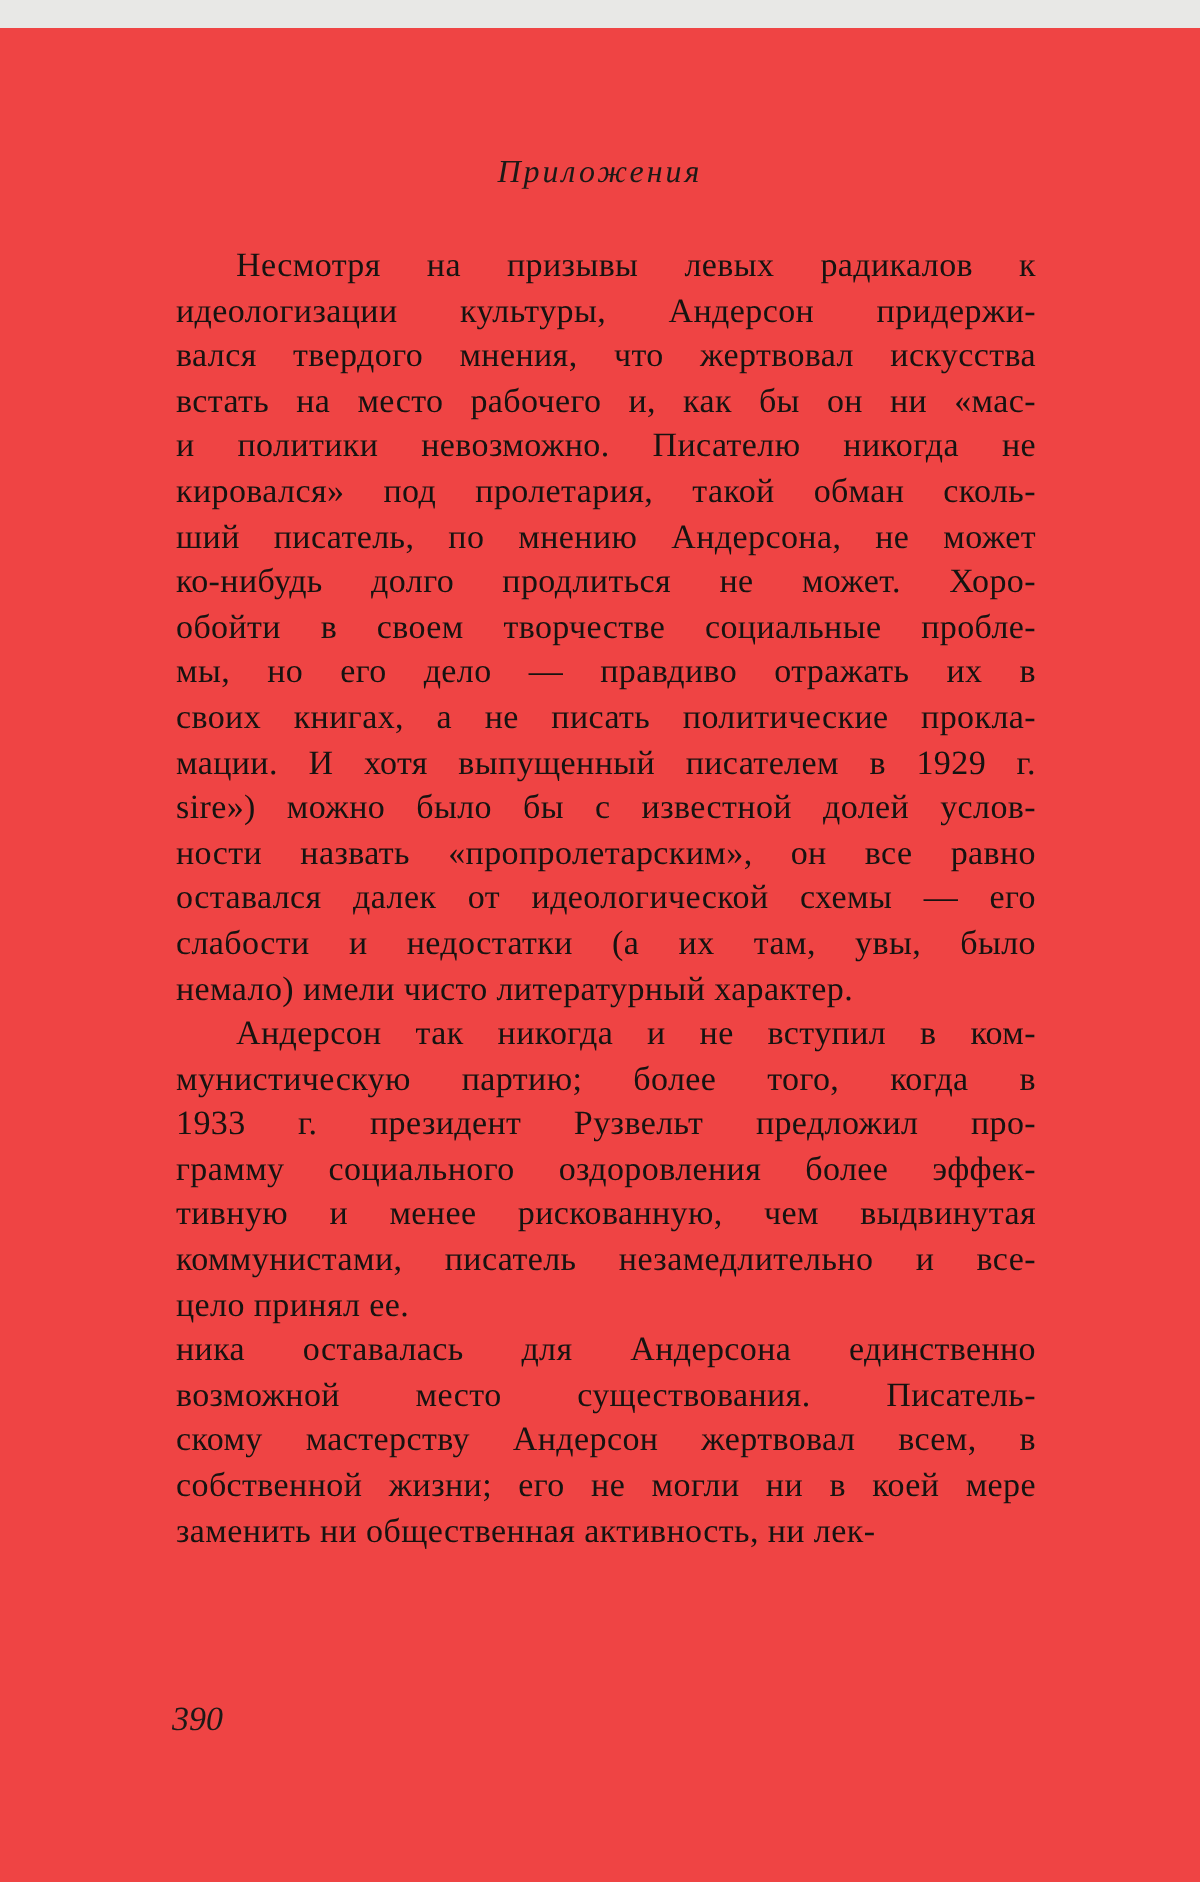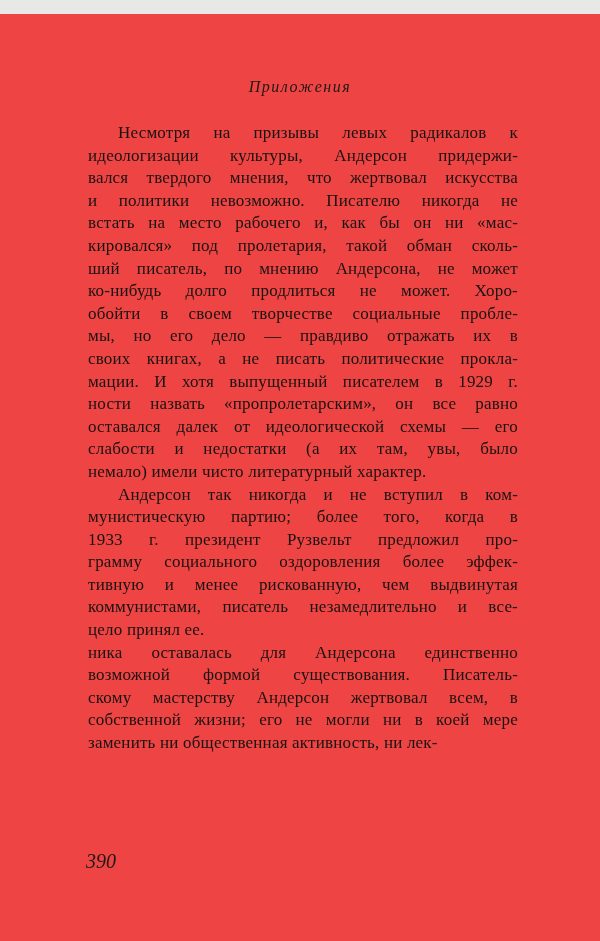--- a/index.html
+++ b/index.html
@@ -46,55 +46,56 @@
     text-indent: 30px;
   }
   .body-text .line.para-last {
     text-align-last: left;
   }
   .page-number {
     position: absolute;
     top: 836px;
     left: 86px;
     font-style: italic;
-    font-size: 20px;
+    font-size: 17px;
     color: #1d1916;
   }
 </style>
 </head>
 <body>
 
 <div class="book-page">
   <div class="running-header">Приложения</div>
 
   <div class="body-text">
       <div class="line para-first">Несмотря на призывы левых радикалов к</div>
       <div class="line">идеологизации культуры, Андерсон придержи-</div>
       <div class="line">вался твердого мнения, что жертвовал искусства</div>
+      <div class="line">встать на место рабочего и, как бы он ни «мас-</div>
       <div class="line">и политики невозможно. Писателю никогда не</div>
-      <div class="line">встать на место рабочего и, как бы он ни «мас-</div>
       <div class="line">кировался» под пролетария, такой обман сколь-</div>
       <div class="line">ший писатель, по мнению Андерсона, не может</div>
       <div class="line">ко-нибудь долго продлиться не может. Хоро-</div>
       <div class="line">обойти в своем творчестве социальные пробле-</div>
       <div class="line">мы, но его дело — правдиво отражать их в</div>
       <div class="line">своих книгах, а не писать политические прокла-</div>
       <div class="line">мации. И хотя выпущенный писателем в 1929 г.</div>
+      <div class="line">sire») можно было бы с известной долей услов-</div>
       <div class="line">ности назвать «пропролетарским», он все равно</div>
       <div class="line">оставался далек от идеологической схемы — его</div>
       <div class="line">слабости и недостатки (а их там, увы, было</div>
       <div class="line para-last">немало) имели чисто литературный характер.</div>
       <div class="line para-first">Андерсон так никогда и не вступил в ком-</div>
       <div class="line">мунистическую партию; более того, когда в</div>
       <div class="line">1933 г. президент Рузвельт предложил про-</div>
       <div class="line">грамму социального оздоровления более эффек-</div>
       <div class="line">тивную и менее рискованную, чем выдвинутая</div>
       <div class="line">коммунистами, писатель незамедлительно и все-</div>
       <div class="line para-last">цело принял ее.</div>
       <div class="line">ника оставалась для Андерсона единственно</div>
-      <div class="line">возможной формой существования. Писатель-</div>
+      <div class="line">возможной место существования. Писатель-</div>
       <div class="line">скому мастерству Андерсон жертвовал всем, в</div>
       <div class="line">собственной жизни; его не могли ни в коей мере</div>
       <div class="line para-last">заменить ни общественная активность, ни лек-</div>
     </div>
 
   <div class="page-number">390</div>
 </div>
 
 </body></html>

